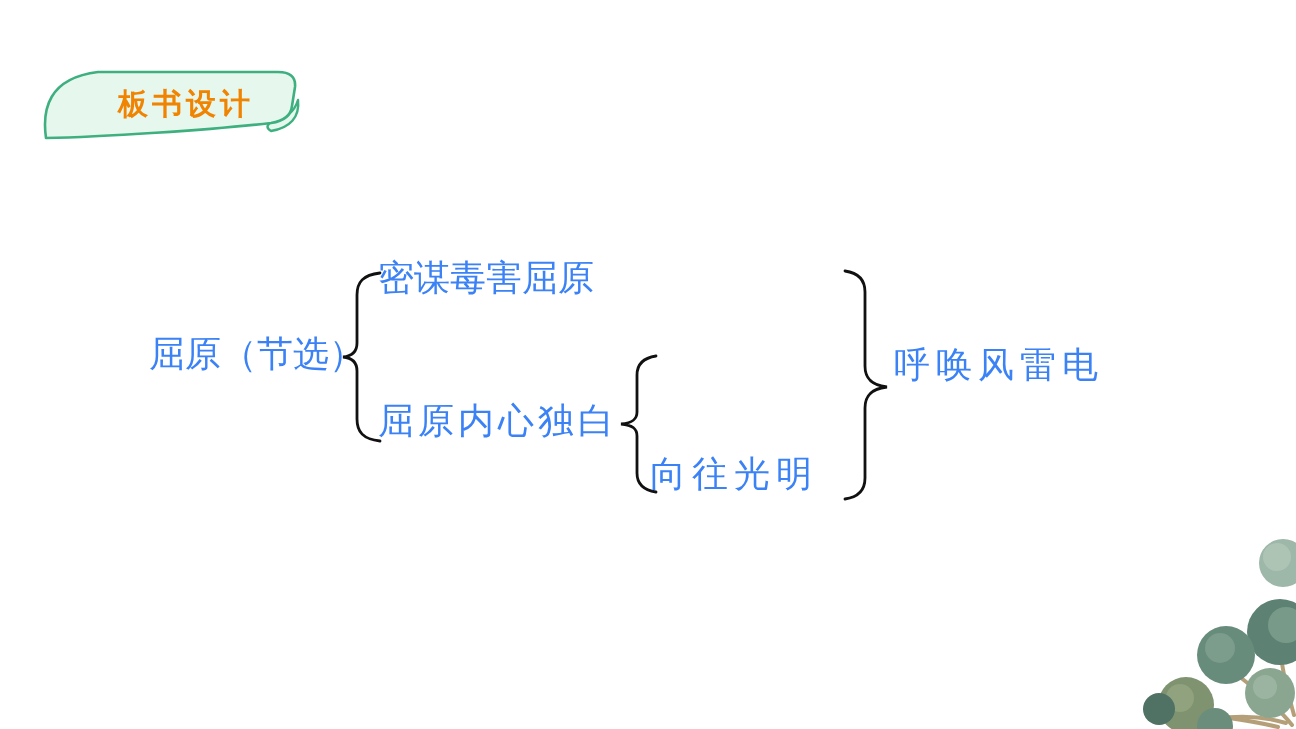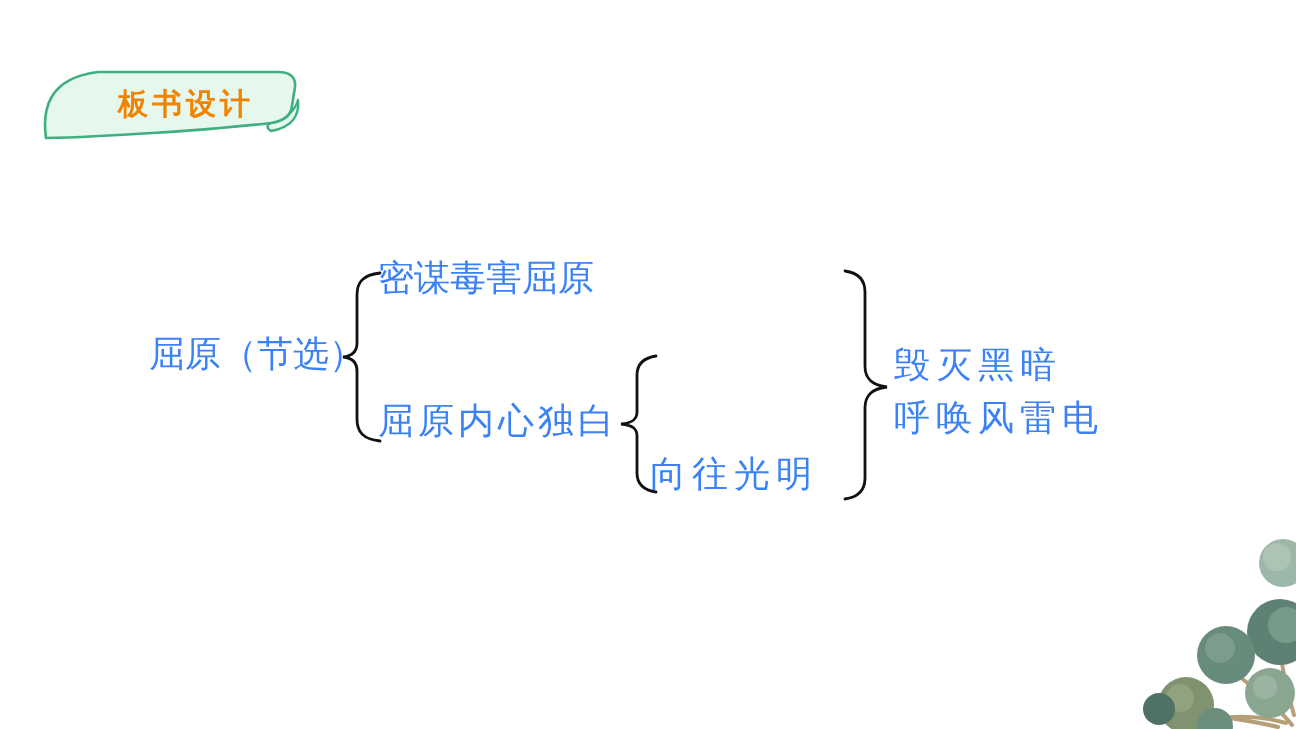--- a/index.html
+++ b/index.html
@@ -121,21 +121,20 @@
   <div class="dg-text dg-root">屈原（节选）</div>
 
   <div class="dg-text dg-branch1">密谋毒害屈原</div>
 
   <div class="dg-text dg-branch2">屈原内心独白</div>
 
 
   <div class="dg-text dg-sub2">向往光明</div>
 
   <div class="dg-text dg-conclusion">
-    <div>毁灭黑暗</div>
     <div>呼唤风雷电</div>
   </div>
 
   <svg class="plant" viewBox="0 0 170 210">
     <g stroke="#a98f62" stroke-width="4" fill="none" stroke-linecap="round" opacity="0.85">
       <path d="M 166,206 C 150,186 128,168 98,146"></path>
       <path d="M 168,196 C 158,160 150,128 156,94"></path>
       <path d="M 152,208 C 120,200 90,197 52,192"></path>
       <path d="M 160,204 C 140,198 115,196 88,200"></path>
     </g>

